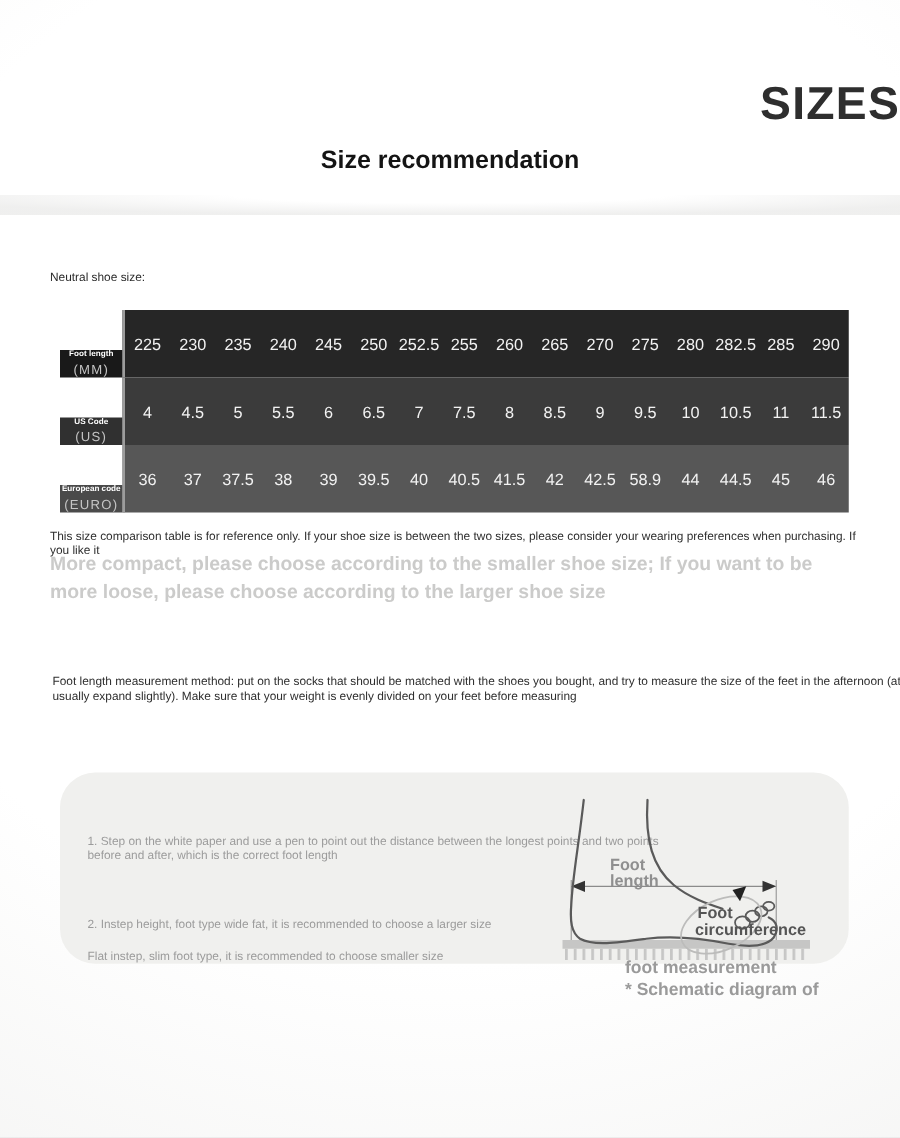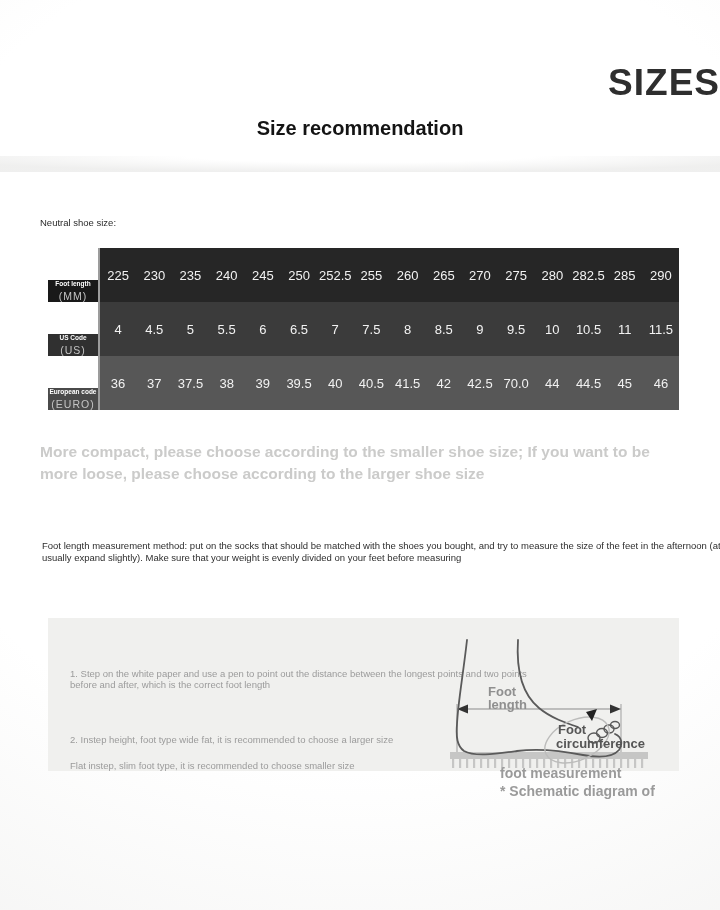--- a/index.html
+++ b/index.html
@@ -49,21 +49,21 @@
   .srow:nth-child(1) .vals{background:#262626;}
   .srow:nth-child(2) .labelcell{background:#303030;}
   .srow:nth-child(2) .vals{background:#3b3b3b;}
   .srow:nth-child(3) .labelcell{background:#4a4a4a;}
   .srow:nth-child(3) .vals{background:#575757;}
   
   .note-small{position:absolute;left:40px;top:424px;width:660px;font-size:9.5px;color:#2e2e2e;}
   .note-large{position:absolute;left:40px;top:441px;font-size:15.5px;font-weight:700;color:#cbcbca;line-height:22px;white-space:nowrap;}
   .measure{position:absolute;left:42px;top:540px;font-size:9.5px;color:#2e2e2e;line-height:11.5px;white-space:nowrap;}
   
-  .graybox{position:absolute;left:48px;top:618px;width:631px;height:153px;background:#f0f0ee;}
+  .graybox{position:absolute;left:48px;top:618px;width:631px;height:153px;background:#f0f0ee;border-radius:28px;}
   .step{position:absolute;font-size:9.5px;color:#9b9b9b;line-height:11px;white-space:nowrap;}
   .step1{left:22px;top:50px;}
   .step2{left:22px;top:116px;text-align:right;}
   .step3{left:22px;top:142px;}
   .diagram-svg{position:absolute;left:397px;top:12px;}
   .diagram-caption{
     position:absolute;left:452px;top:146px;
     font-size:14px;font-weight:700;color:#9a9a9a;line-height:18px;white-space:nowrap;
   }
   .svg-label{font-family:"Liberation Sans", sans-serif;font-weight:700;}
@@ -138,29 +138,30 @@
           <span>37</span>
           <span>37.5</span>
           <span>38</span>
           <span>39</span>
           <span>39.5</span>
           <span>40</span>
           <span>40.5</span>
           <span>41.5</span>
           <span>42</span>
           <span>42.5</span>
-          <span>70.0</span>
+          <span>58.9</span>
           <span>44</span>
           <span>44.5</span>
           <span>45</span>
           <span>46</span>
         </div>
     </div>
   </div>
 
+  <div class="note-small">This size comparison table is for reference only. If your shoe size is between the two sizes, please consider your wearing preferences when purchasing. If you like it</div>
 
   <div class="note-large">
     <div>More compact, please choose according to the smaller shoe size; If you want to be</div>
     <div>more loose, please choose according to the larger shoe size</div>
   </div>
 
   <div class="measure">
     <div>Foot length measurement method: put on the socks that should be matched with the shoes you bought, and try to measure the size of the feet in the afternoon (at this time, the feet</div>
     <div>usually expand slightly). Make sure that your weight is evenly divided on your feet before measuring</div>
   </div>

